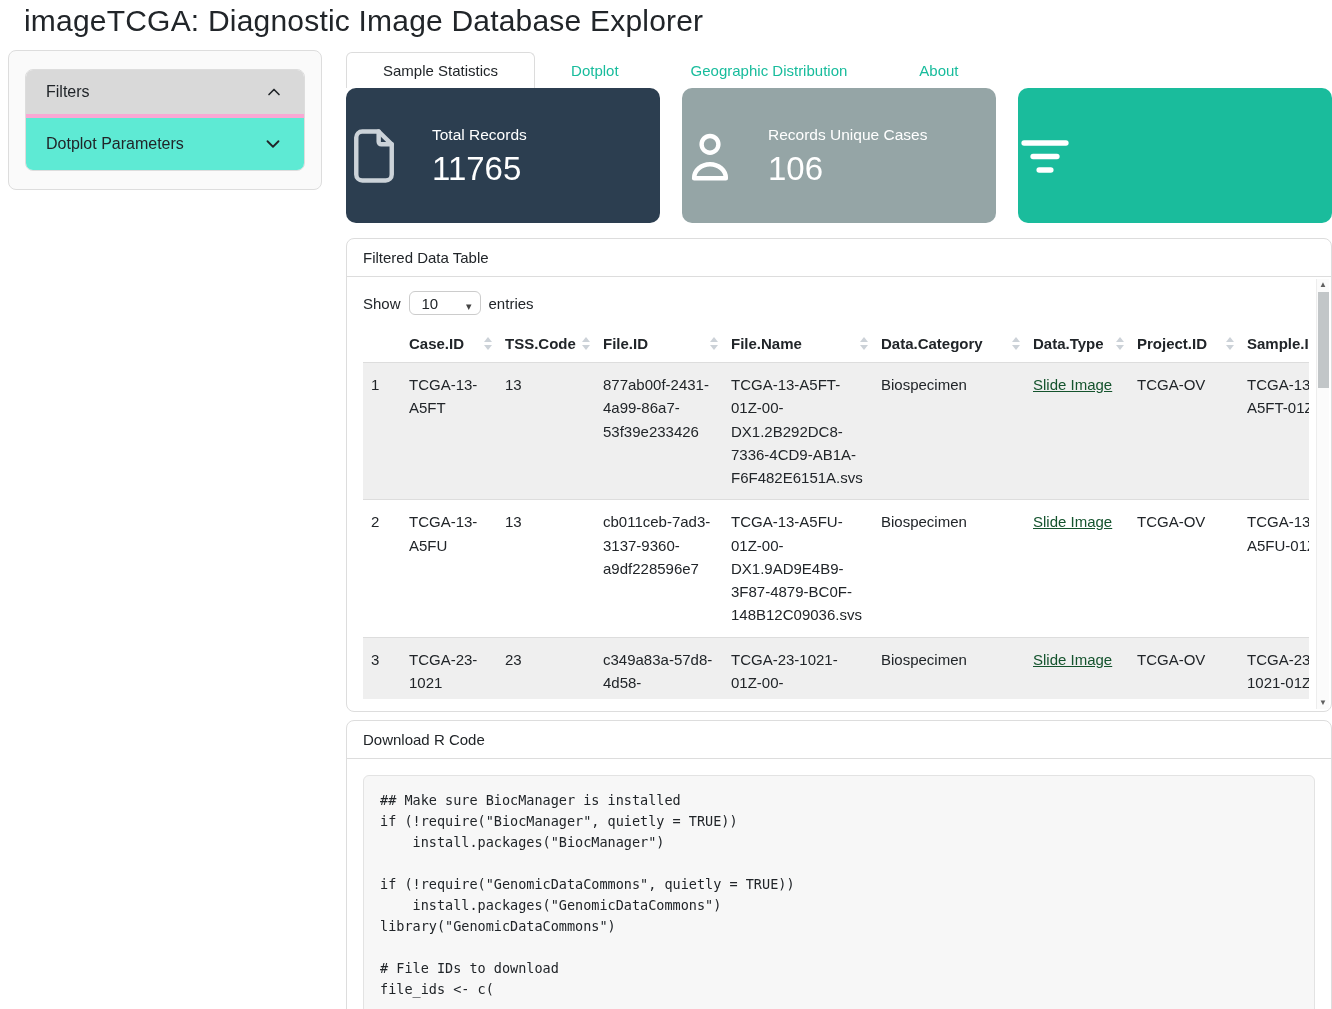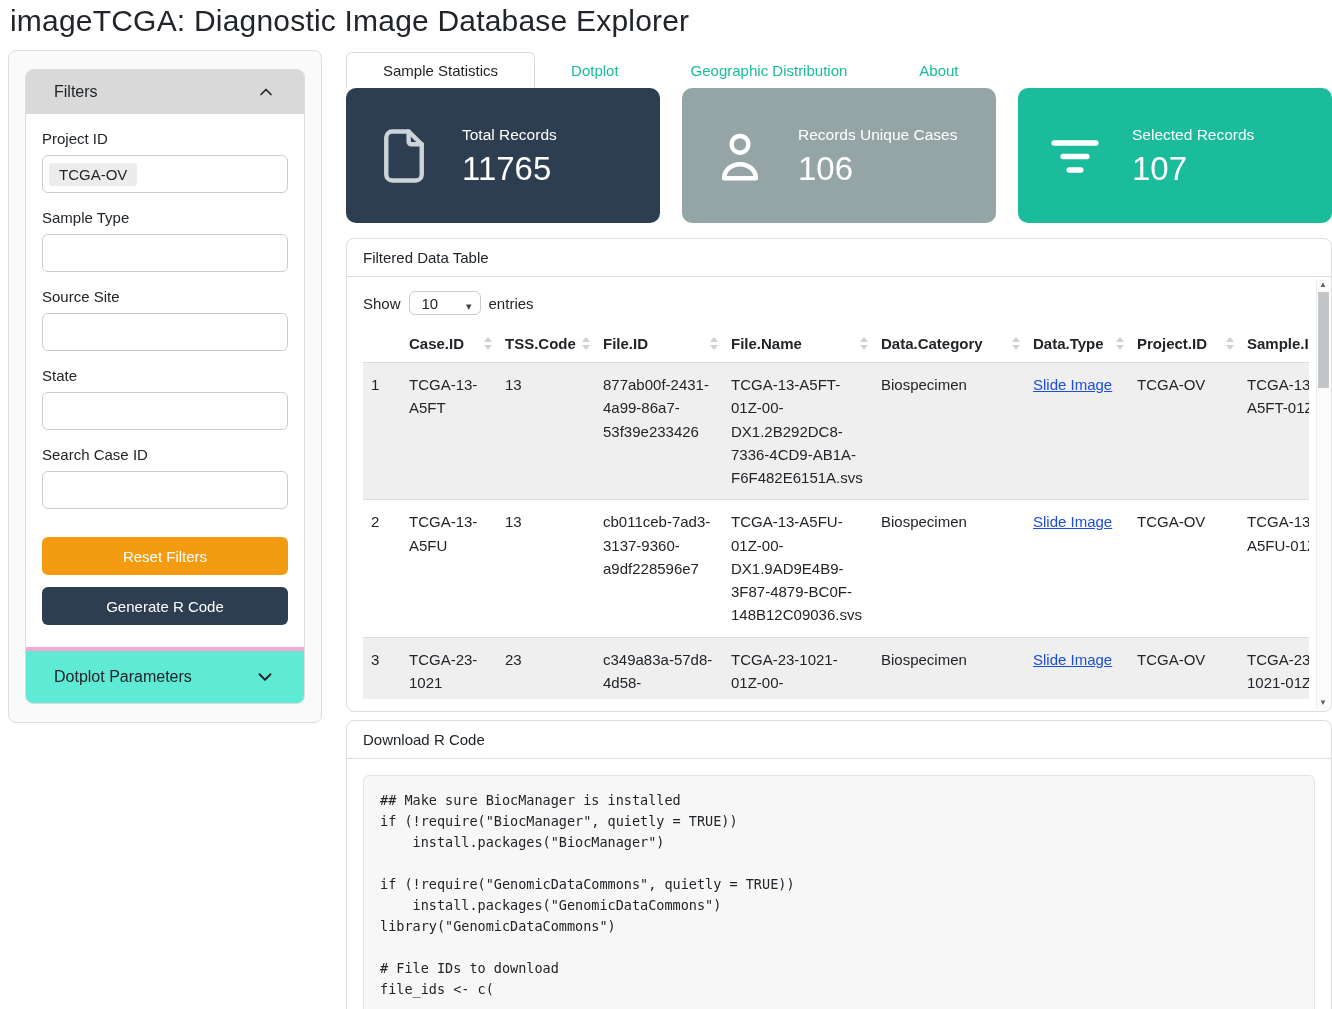--- a/index.html
+++ b/index.html
@@ -4,33 +4,33 @@
 <style>
   * { box-sizing: border-box; }
   html,body { margin:0; padding:0; }
   body {
     width:1332px; height:1009px; overflow:hidden;
     background:#ffffff; color:#212529;
     font-family:"Liberation Sans", sans-serif;
     font-size:15px;
   }
   h1.page-title {
-    margin:4px 0 12px 10px; font-size:30px; font-weight:500; color:#212529;
+    margin:4px 0 12px 24px; font-size:30px; font-weight:500; color:#212529;
     letter-spacing:.2px;
   }
   .content { display:flex; align-items:flex-start; padding-left:8px; }
 
   
   .sidebar {
     width:314px; flex:0 0 314px; background:#fafafa;
     border:1px solid #ddd; border-radius:8px; padding:18px 16px;
   }
   .accordion { border:1px solid #ddd; border-radius:8px; background:#fff; overflow:hidden; }
   .acc-header {
-    background:#d9d9d9; padding:0 28px; height:44px; display:flex;
+    background:#d9d9d9; padding:0 20px; height:44px; display:flex;
     align-items:center; justify-content:space-between; cursor:pointer; font-size:16px;
   }
   .acc-header.collapsed { background:#5eead4; border-top:4px solid #f9a8d4; height:56px; }
   .acc-body { padding:8px 16px 22px; }
   .field-label { margin:16px 0 8px; }
   .field-label:first-child { margin-top:8px; }
   .text-input {
     width:100%; height:38px; border:1px solid #ccc; border-radius:6px;
     background:#fff; padding:0 10px; font-size:15px; font-family:inherit; color:#212529;
     outline:none;
@@ -52,21 +52,21 @@
     padding:9px 36px; font-size:15px; color:#18bc9c; cursor:pointer; white-space:nowrap;
   }
   .tab.active {
     color:#212529; background:#fff; border:1px solid #dcdcdc; border-bottom:none;
     border-radius:6px 6px 0 0; font-weight:500;
   }
 
   .cards { display:flex; gap:22px; }
   .stat-card {
     width:314px; height:135px; border-radius:10px; color:#fff;
-    display:flex; align-items:center; padding-left:30px;
+    display:flex; align-items:center; 
   }
   .stat-icon { flex:0 0 auto; margin-right:30px; }
   .stat-label { font-size:15.5px; margin-bottom:8px; }
   .stat-value { font-size:33px; font-weight:300; line-height:1; }
 
   .panel { border:1px solid #ddd; border-radius:8px; background:#fff; margin-top:15px; }
   .panel + .panel { margin-top:8px; }
   .panel-header { padding:10px 16px; border-bottom:1px solid #ddd; font-size:15px; }
   .panel-body { position:relative; padding:10px 16px 12px; }
 
@@ -92,21 +92,21 @@
   table.dt tbody td { line-height:1.55; }
   table.dt tbody tr { border-top:1px solid #ddd; }
   table.dt tbody tr:first-child { border-top:none; }
   table.dt tbody tr:nth-child(odd) { background:#efefef; }
   .col-n{width:38px}.col-case{width:96px}.col-tss{width:98px}.col-fid{width:128px}
   .col-fname{width:150px}.col-cat{width:152px}.col-type{width:104px}.col-proj{width:110px}.col-samp{width:114px}
   .sort { position:absolute; right:5px; top:50%; margin-top:-7px; }
   .sort i { display:block; width:0; height:0; border-left:4px solid transparent; border-right:4px solid transparent; }
   .sort .up { border-bottom:5px solid #ccd2d8; margin-bottom:3px; }
   .sort .dn { border-top:5px solid #ccd2d8; }
-  a.slide-link { color:#1d4ed8; text-decoration:underline; }
+  a.slide-link { color:#14532d; text-decoration:underline; }
 
   
   .vscroll { position:absolute; top:2px; bottom:2px; right:2px; width:13px;
     background:#fbfbfb; border-left:1px solid #ededed; }
   .vs-arrow { position:absolute; left:0; width:100%; height:12px; color:#606060;
     font-size:8px; line-height:12px; text-align:center; }
   .vs-arrow.top { top:0; } .vs-arrow.bot { bottom:0; }
   .vs-thumb { position:absolute; top:13px; left:1px; width:11px; height:96px; background:#c2c6c8; }
 
   pre.code-block {
@@ -122,42 +122,20 @@
 
 <div class="content">
 
   <aside class="sidebar">
     <div class="accordion">
       <div class="acc-header">
         <span>Filters</span>
         <svg class="chev" width="20" height="20" viewBox="0 0 24 24" fill="none" stroke="#212529" stroke-width="2" stroke-linecap="round" stroke-linejoin="round">
             <polyline points="6 15 12 9 18 15"></polyline>
           </svg>
-      </div>
-      <div class="acc-body">
-
-        <div class="field-label">Project ID</div>
-        <div class="text-input pill-input">
-          <span class="pill">TCGA-OV</span>
-        </div>
-
-        <div class="field-label">Sample Type</div>
-        <input class="text-input" style="">
-
-        <div class="field-label">Source Site</div>
-        <input class="text-input" style="">
-
-        <div class="field-label">State</div>
-        <input class="text-input" style="">
-
-        <div class="field-label">Search Case ID</div>
-        <input class="text-input" style="">
-
-        <button class="btn btn-orange">Reset Filters</button>
-        <button class="btn btn-navy">Generate R Code</button>
       </div>
 
       <div class="acc-header collapsed">
         <span>Dotplot Parameters</span>
         <svg class="chev" width="22" height="22" viewBox="0 0 24 24" fill="none" stroke="#212529" stroke-width="2" stroke-linecap="round" stroke-linejoin="round">
             <polyline points="6 9 12 15 18 9"></polyline>
           </svg>
       </div>
     </div>
   </aside>
@@ -193,24 +171,20 @@
           <div class="stat-value">106</div>
         </div>
       </div>
 
       <div class="stat-card" style="background: rgb(26, 188, 156);">
         <svg class="stat-icon" width="54" height="54" viewBox="0 0 24 24" fill="#ffffff">
           <rect x="1.5" y="5" width="21" height="2.4" rx="1.2"></rect>
           <rect x="5.5" y="11" width="13" height="2.4" rx="1.2"></rect>
           <rect x="8.2" y="17" width="7.6" height="2.4" rx="1.2"></rect>
         </svg>
-        <div>
-          <div class="stat-label">Selected Records</div>
-          <div class="stat-value">107</div>
-        </div>
       </div>
     </div>
 
     <section class="panel">
       <div class="panel-header">Filtered Data Table</div>
       <div class="panel-body">
 
         <div class="dt-controls">
           <div class="dt-left">
             <span>Show</span>

